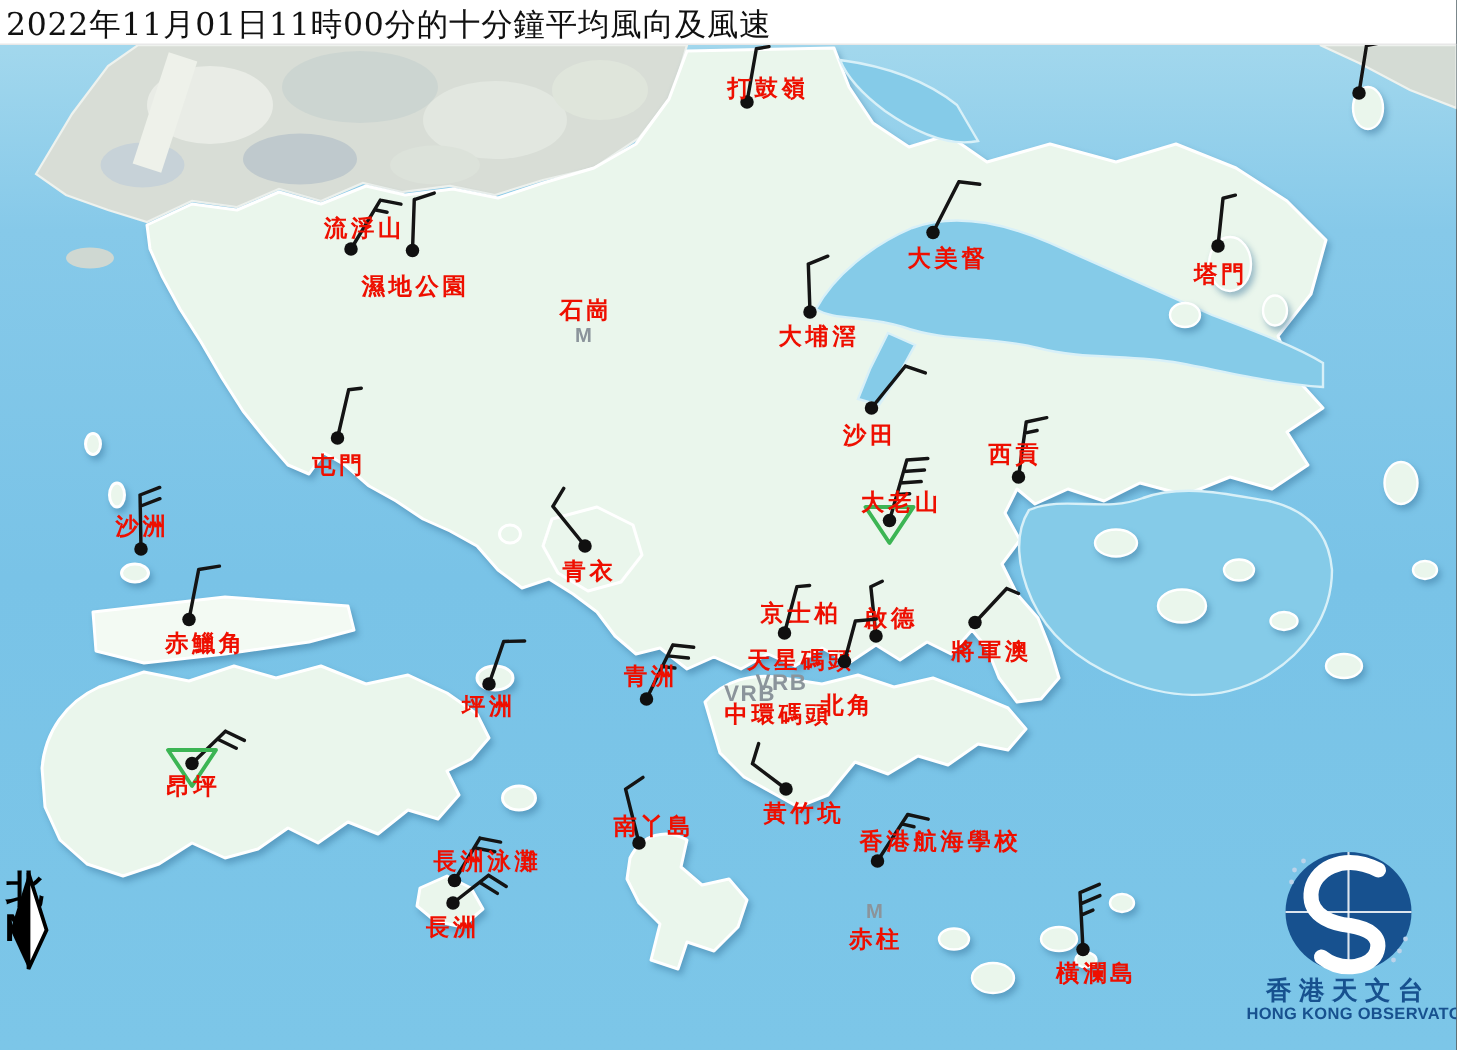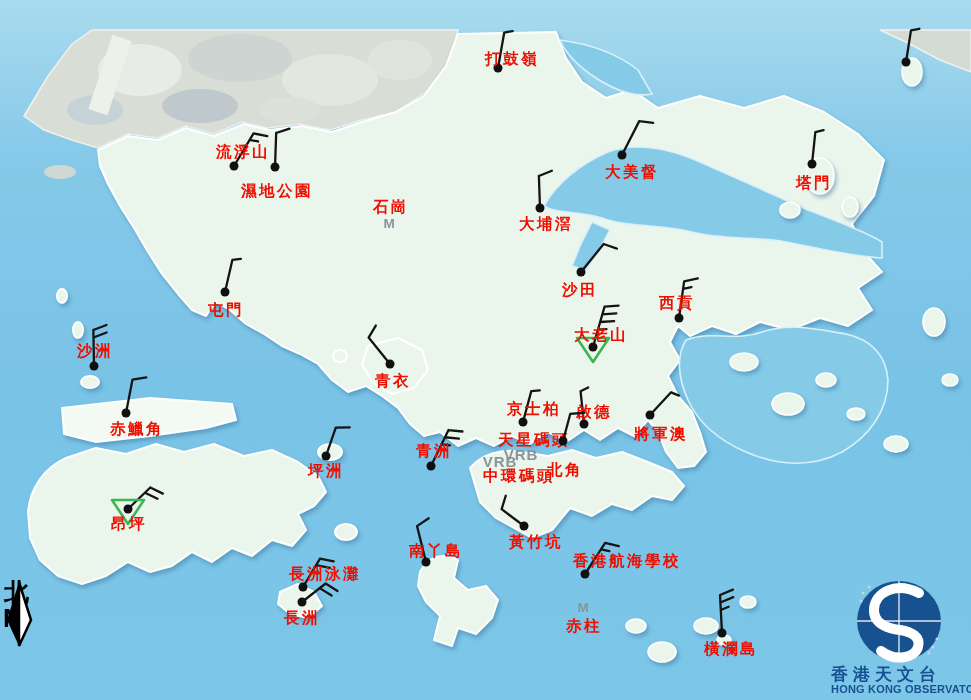--- a/index.html
+++ b/index.html
@@ -15,21 +15,21 @@
   .stlabel{fill:#ee0f00;font-family:"DejaVu Serif",serif;font-weight:bold;font-size:15.5px;
            letter-spacing:2.5px;text-anchor:middle;}
   .mtxt{fill:#8b949b;font-family:"Liberation Sans",sans-serif;font-weight:bold;font-size:13.5px;text-anchor:middle;}
   .vrbtxt{fill:#8b949b;font-family:"Liberation Sans",sans-serif;font-weight:bold;font-size:15px;
           letter-spacing:1px;text-anchor:middle;}
   .compass{position:absolute;left:2px;top:580px;width:36px;text-align:left;color:#000;}
   .compass .cnchar{display:block;font-size:25px;font-weight:bold;line-height:26px;padding-left:2px;
                    font-family:"DejaVu Serif",serif;}
   .compass .cnletter{display:block;font-size:26px;font-weight:bold;line-height:24px;padding-left:1px;
                      font-family:"Liberation Sans",sans-serif;}
-  .logo{position:absolute;right:4px;bottom:4px;width:136px;}
+  .logo{position:absolute;right:4px;bottom:17px;width:136px;text-align:center;}
   .logo .zh{display:block;color:#17518f;font-size:17px;font-weight:bold;letter-spacing:5px;
             line-height:18px;font-family:"DejaVu Serif",serif;}
   .logo .en{display:block;color:#17518f;font-size:11px;font-weight:bold;letter-spacing:.2px;
             line-height:13px;font-family:"Liberation Sans",sans-serif;white-space:nowrap;}
 </style>
 </head>
 <body>
 
 <div class="stage">
 
@@ -247,20 +247,23 @@
         <path d="M722,633 L720.0112336627682,595.0520776793262 M720.0112336627682,595.0520776793262 L732.8983016111024,589.5818418804764 M720.4037533345902,602.5417991899855 L733.2908212829243,597.0715633911357 M720.7962730064123,610.0315207006448 L728.6205642607581,606.710306108486" fill="none" stroke="#141414" stroke-width="2.3" stroke-linecap="round"></path>
         <circle cx="722" cy="633" r="4.5" fill="#101010"></circle>
         <text x="731" y="654" class="stlabel">橫瀾島</text>
       </g>
       <g>
         <path d="M906,62 L911.0059028812874,30.39397310095559 M911.0059028812874,30.39397310095559 L919.3497339405925,28.772096640254958" fill="none" stroke="#141414" stroke-width="2.3" stroke-linecap="round"></path>
         <circle cx="906" cy="62" r="4.5" fill="#101010"></circle>
       </g>
     </svg>
 
+  <div class="titlebar">
+    <span>2022年11月01日11時00分的十分鐘平均風向及風速</span>
+  </div>
 
   <div class="compass">
     <span class="cnchar">北</span>
     <span class="cnletter">N</span>
     <svg width="34" height="68" viewBox="0 0 34 68">
       <polygon points="17,2 5,40 17,66" fill="#000"></polygon>
       <polygon points="17,2 29,40 17,66" fill="#fff" stroke="#000" stroke-width="2.5"></polygon>
     </svg>
   </div>
 

